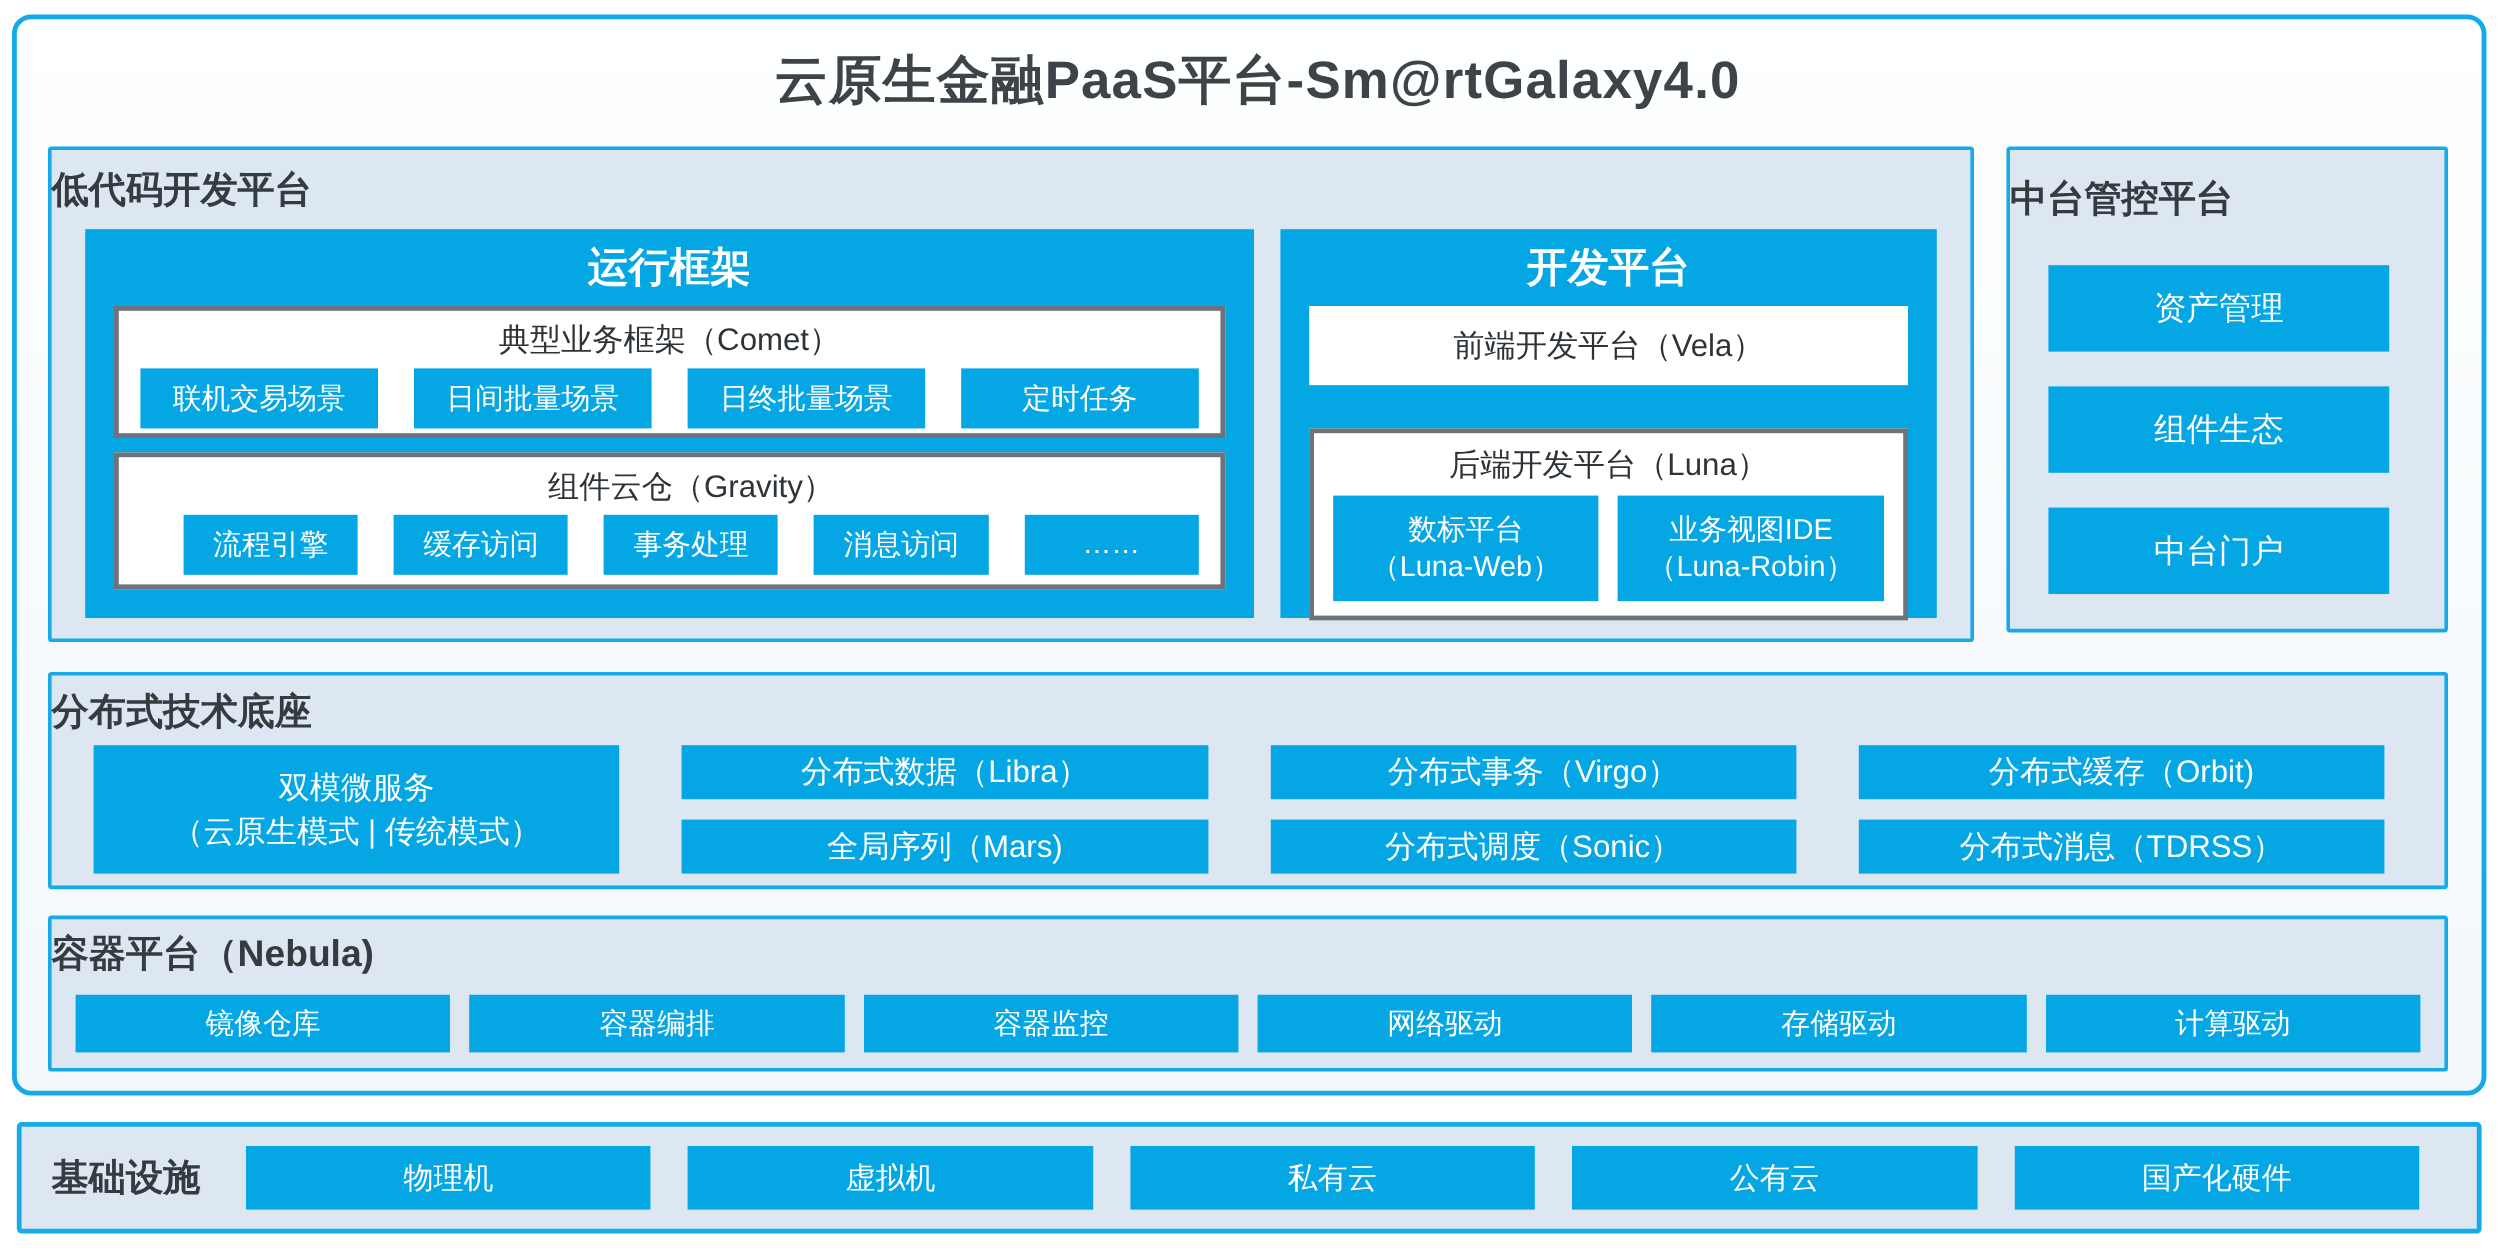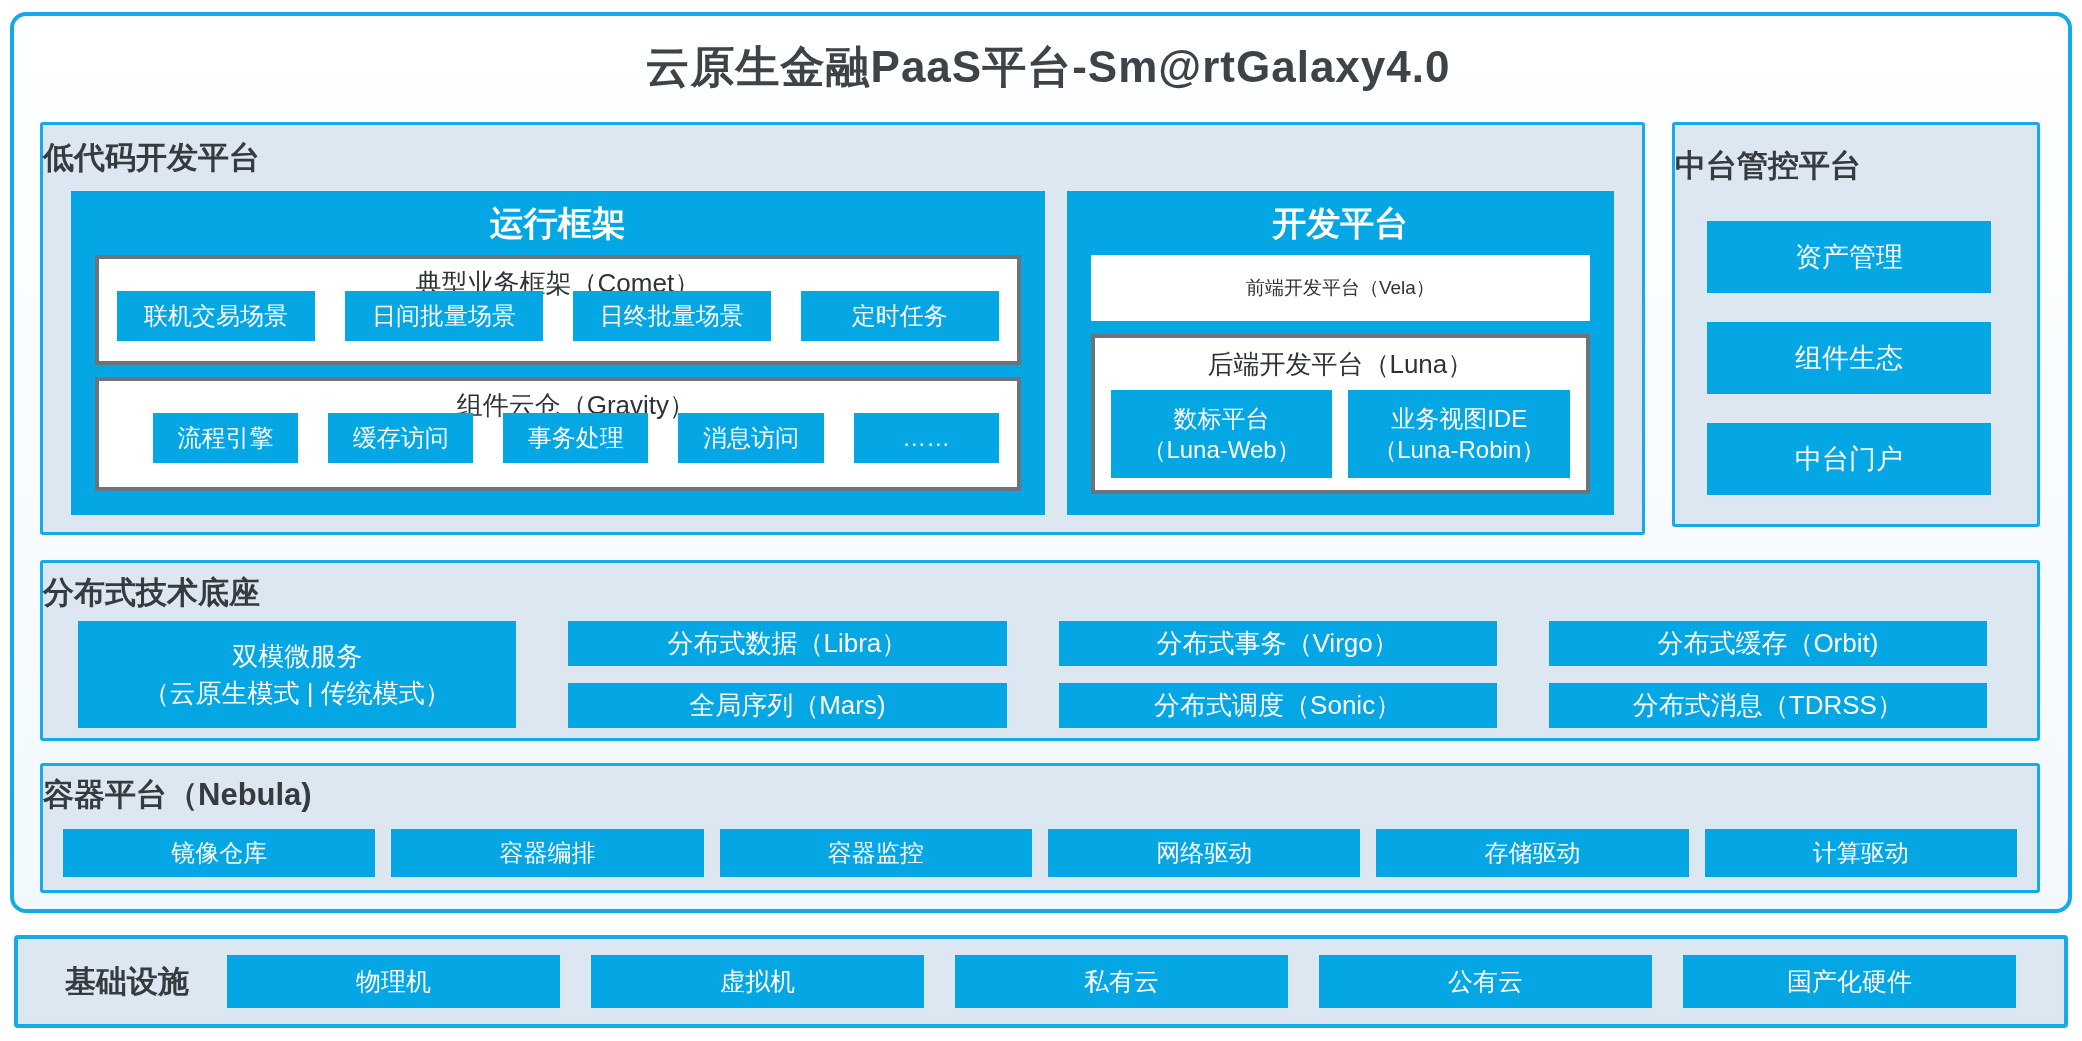--- a/index.html
+++ b/index.html
@@ -45,36 +45,36 @@
   .blue-panel.dev { flex: 535 0 0; }
   .bp-title {
     color: #ffffff; font-size: 34px; font-weight: bold; text-align: center;
     line-height: 64px; height: 64px;
   }
 
   .white-box { background: #ffffff; border: 4px solid #6d737b; }
   .white-box.plain { border: none; }
   .wb-title {
     text-align: center; font-size: 26px; color: #2e3338;
-    line-height: 48px; height: 32px;
+    line-height: 48px; height: 48px;
   }
   .chip-row { display: flex; gap: 30px; padding: 0 18px; }
   .chip {
     flex: 1; height: 50px; background: #04a6e4; color: #ffffff;
     font-size: 24px; display: flex; align-items: center; justify-content: center;
   }
 
   .box-comet { height: 110px; margin-bottom: 12px; }
   .box-gravity { height: 114px; padding-left: 36px; }
   .box-gravity .chip-row { gap: 30px; }
 
   .box-vela {
-    height: 66px; margin-bottom: 13px;
-    display: flex; align-items: center; justify-content: center;
-    font-size: 19px; color: #2e3338;
+    height: 66px; margin-bottom: 36px;
+    display: flex; align-items: center; justify-content: center;
+    font-size: 26px; color: #2e3338;
   }
   .box-luna { height: 160px; }
   .luna-chips { display: flex; gap: 16px; padding: 0 16px; }
   .luna-chip {
     flex: 1; height: 88px; background: #04a6e4; color: #ffffff;
     display: flex; flex-direction: column; align-items: center; justify-content: center;
     font-size: 24px; line-height: 31px; text-align: center;
   }
 
   #panel-mid { left: 1672px; top: 122px; width: 368px; height: 405px; }
@@ -111,21 +111,21 @@
   }
   .container-chip {
     flex: 1; background: #04a6e4; color: #ffffff; font-size: 24px;
     display: flex; align-items: center; justify-content: center;
   }
 
   
   #panel-infra {
     left: 14px; top: 935px; width: 2054px; height: 93px;
     border-width: 4px; border-radius: 4px;
-    display: flex; align-items: center; padding: 0 48px 0 47px;
+    display: flex; align-items: center; padding: 0 48px 0 25px;
   }
   .infra-label {
     font-size: 31px; font-weight: bold; color: #363b40;
     margin-right: 38px; white-space: nowrap;
   }
   .infra-chips { flex: 1; display: flex; gap: 31px; }
   .infra-chip {
     flex: 1; height: 53px; background: #04a6e4; color: #ffffff; font-size: 25px;
     display: flex; align-items: center; justify-content: center;
   }

